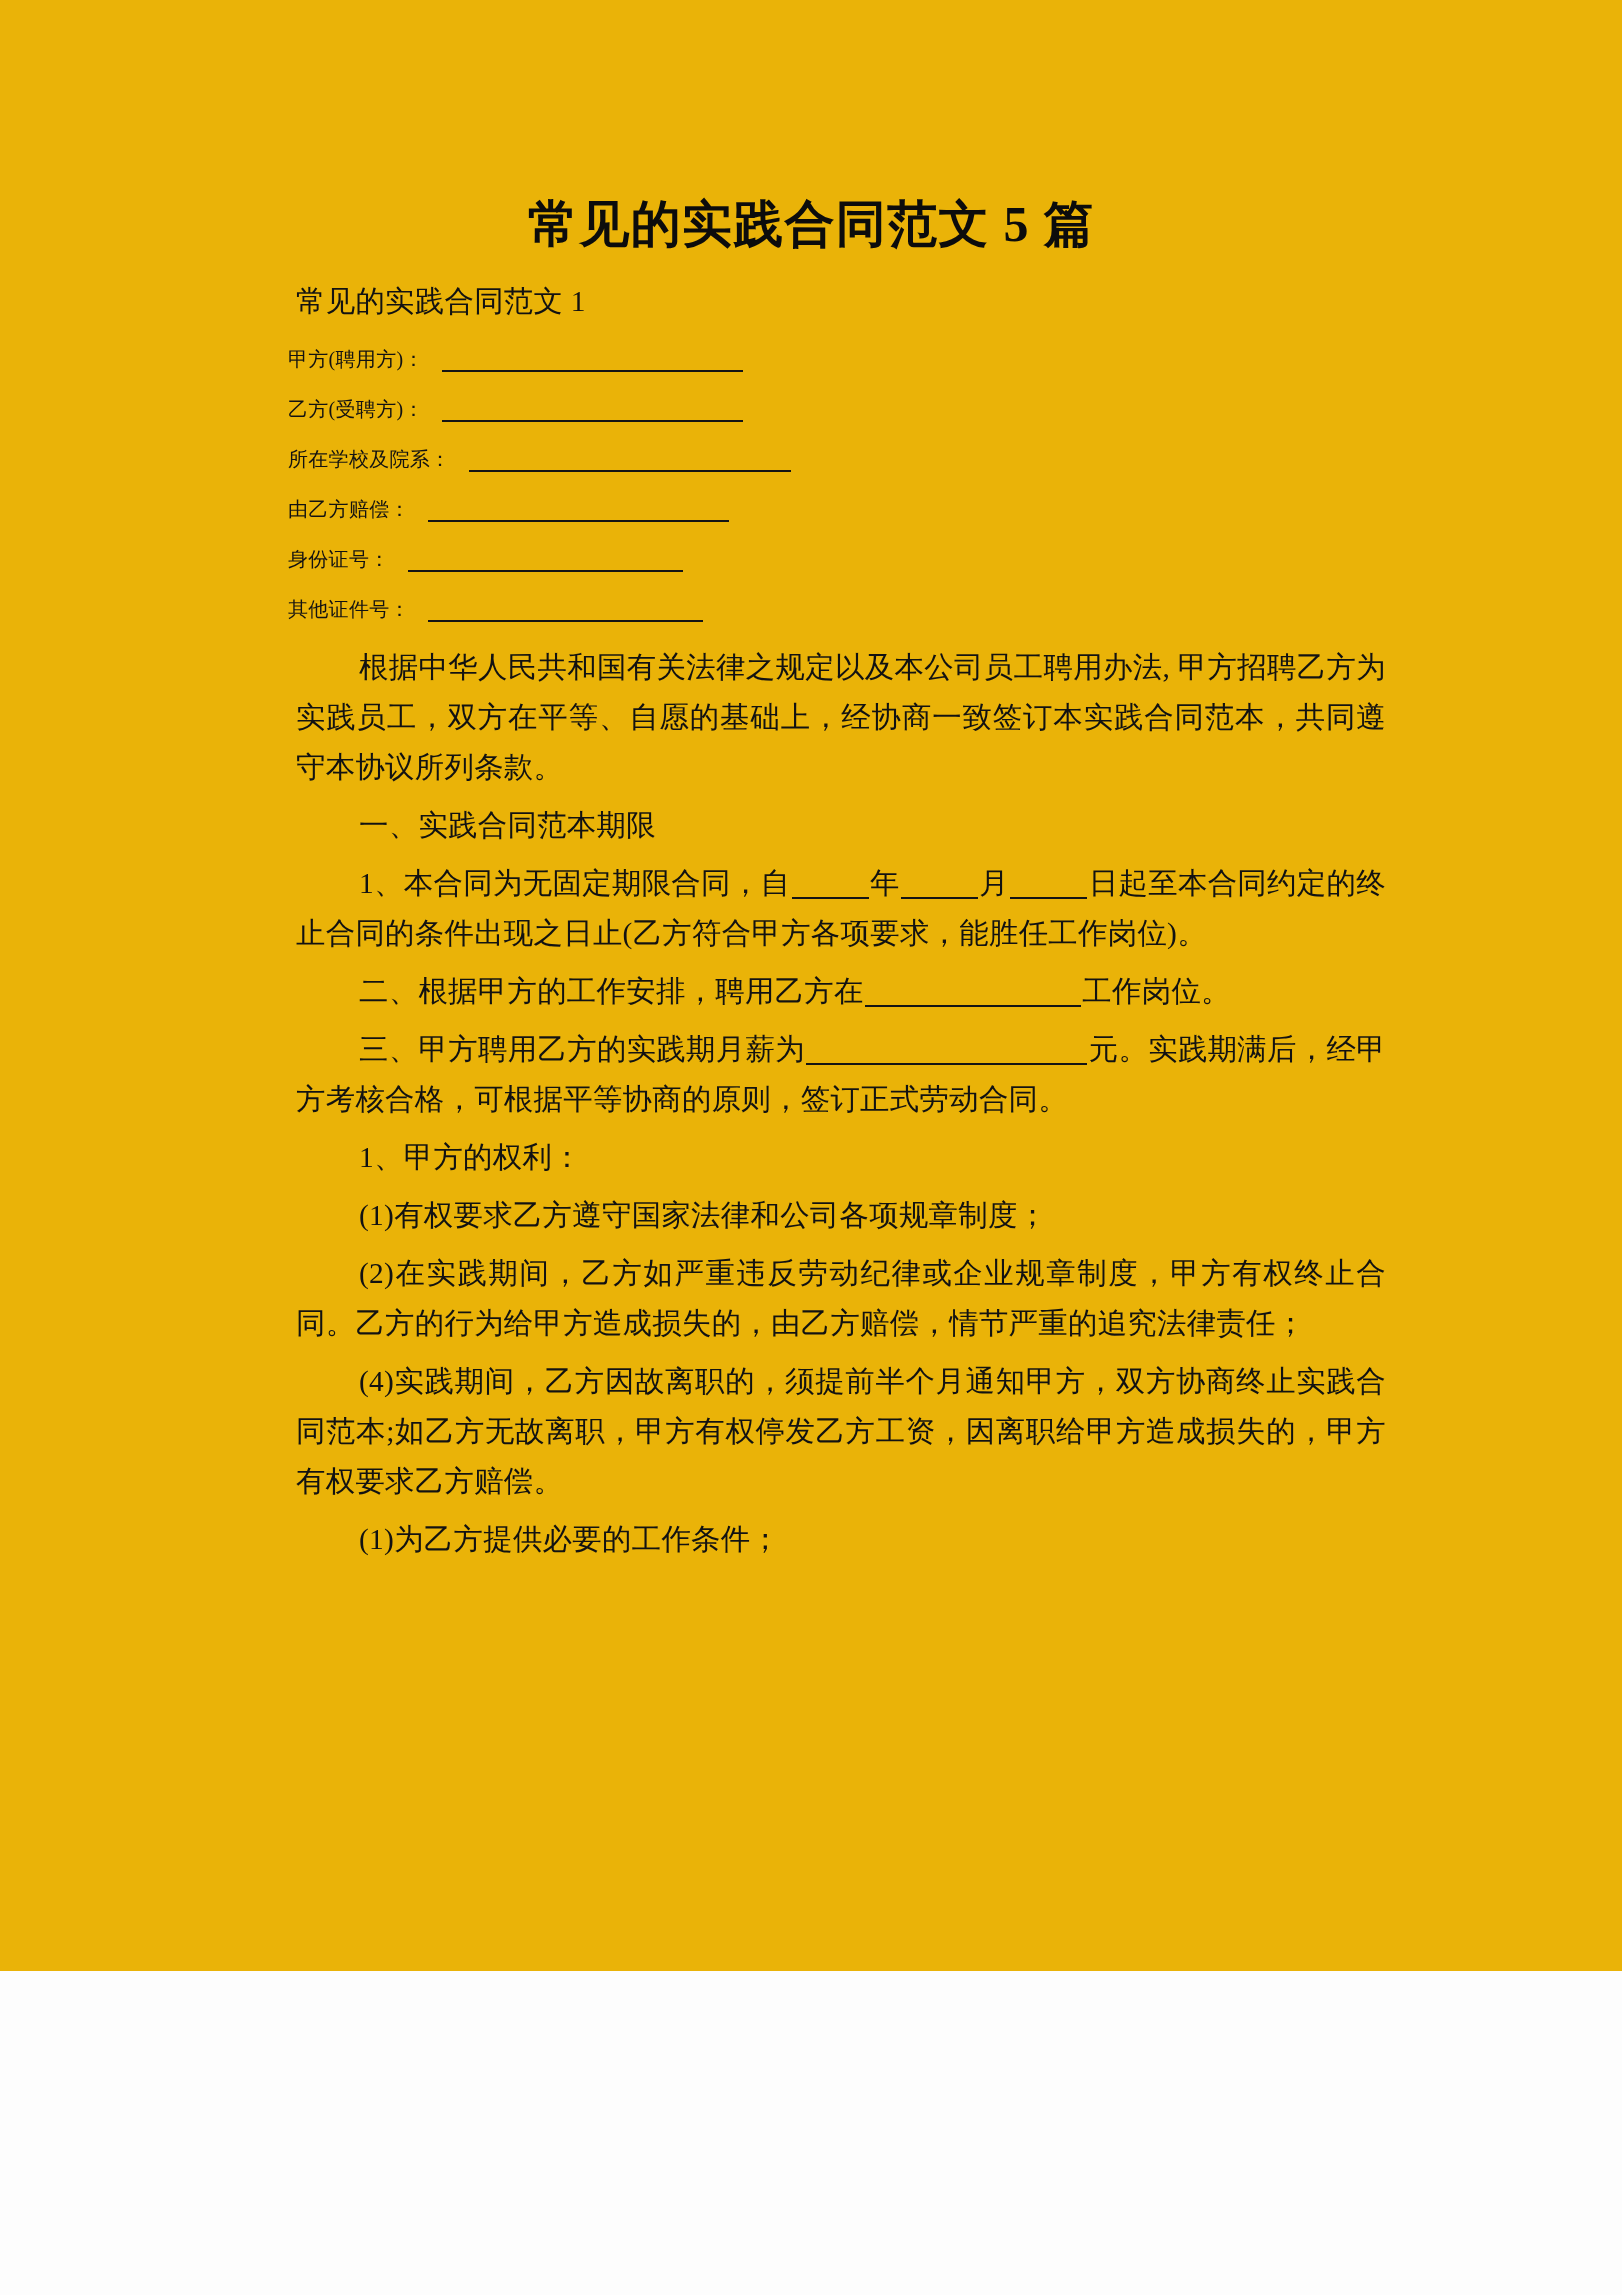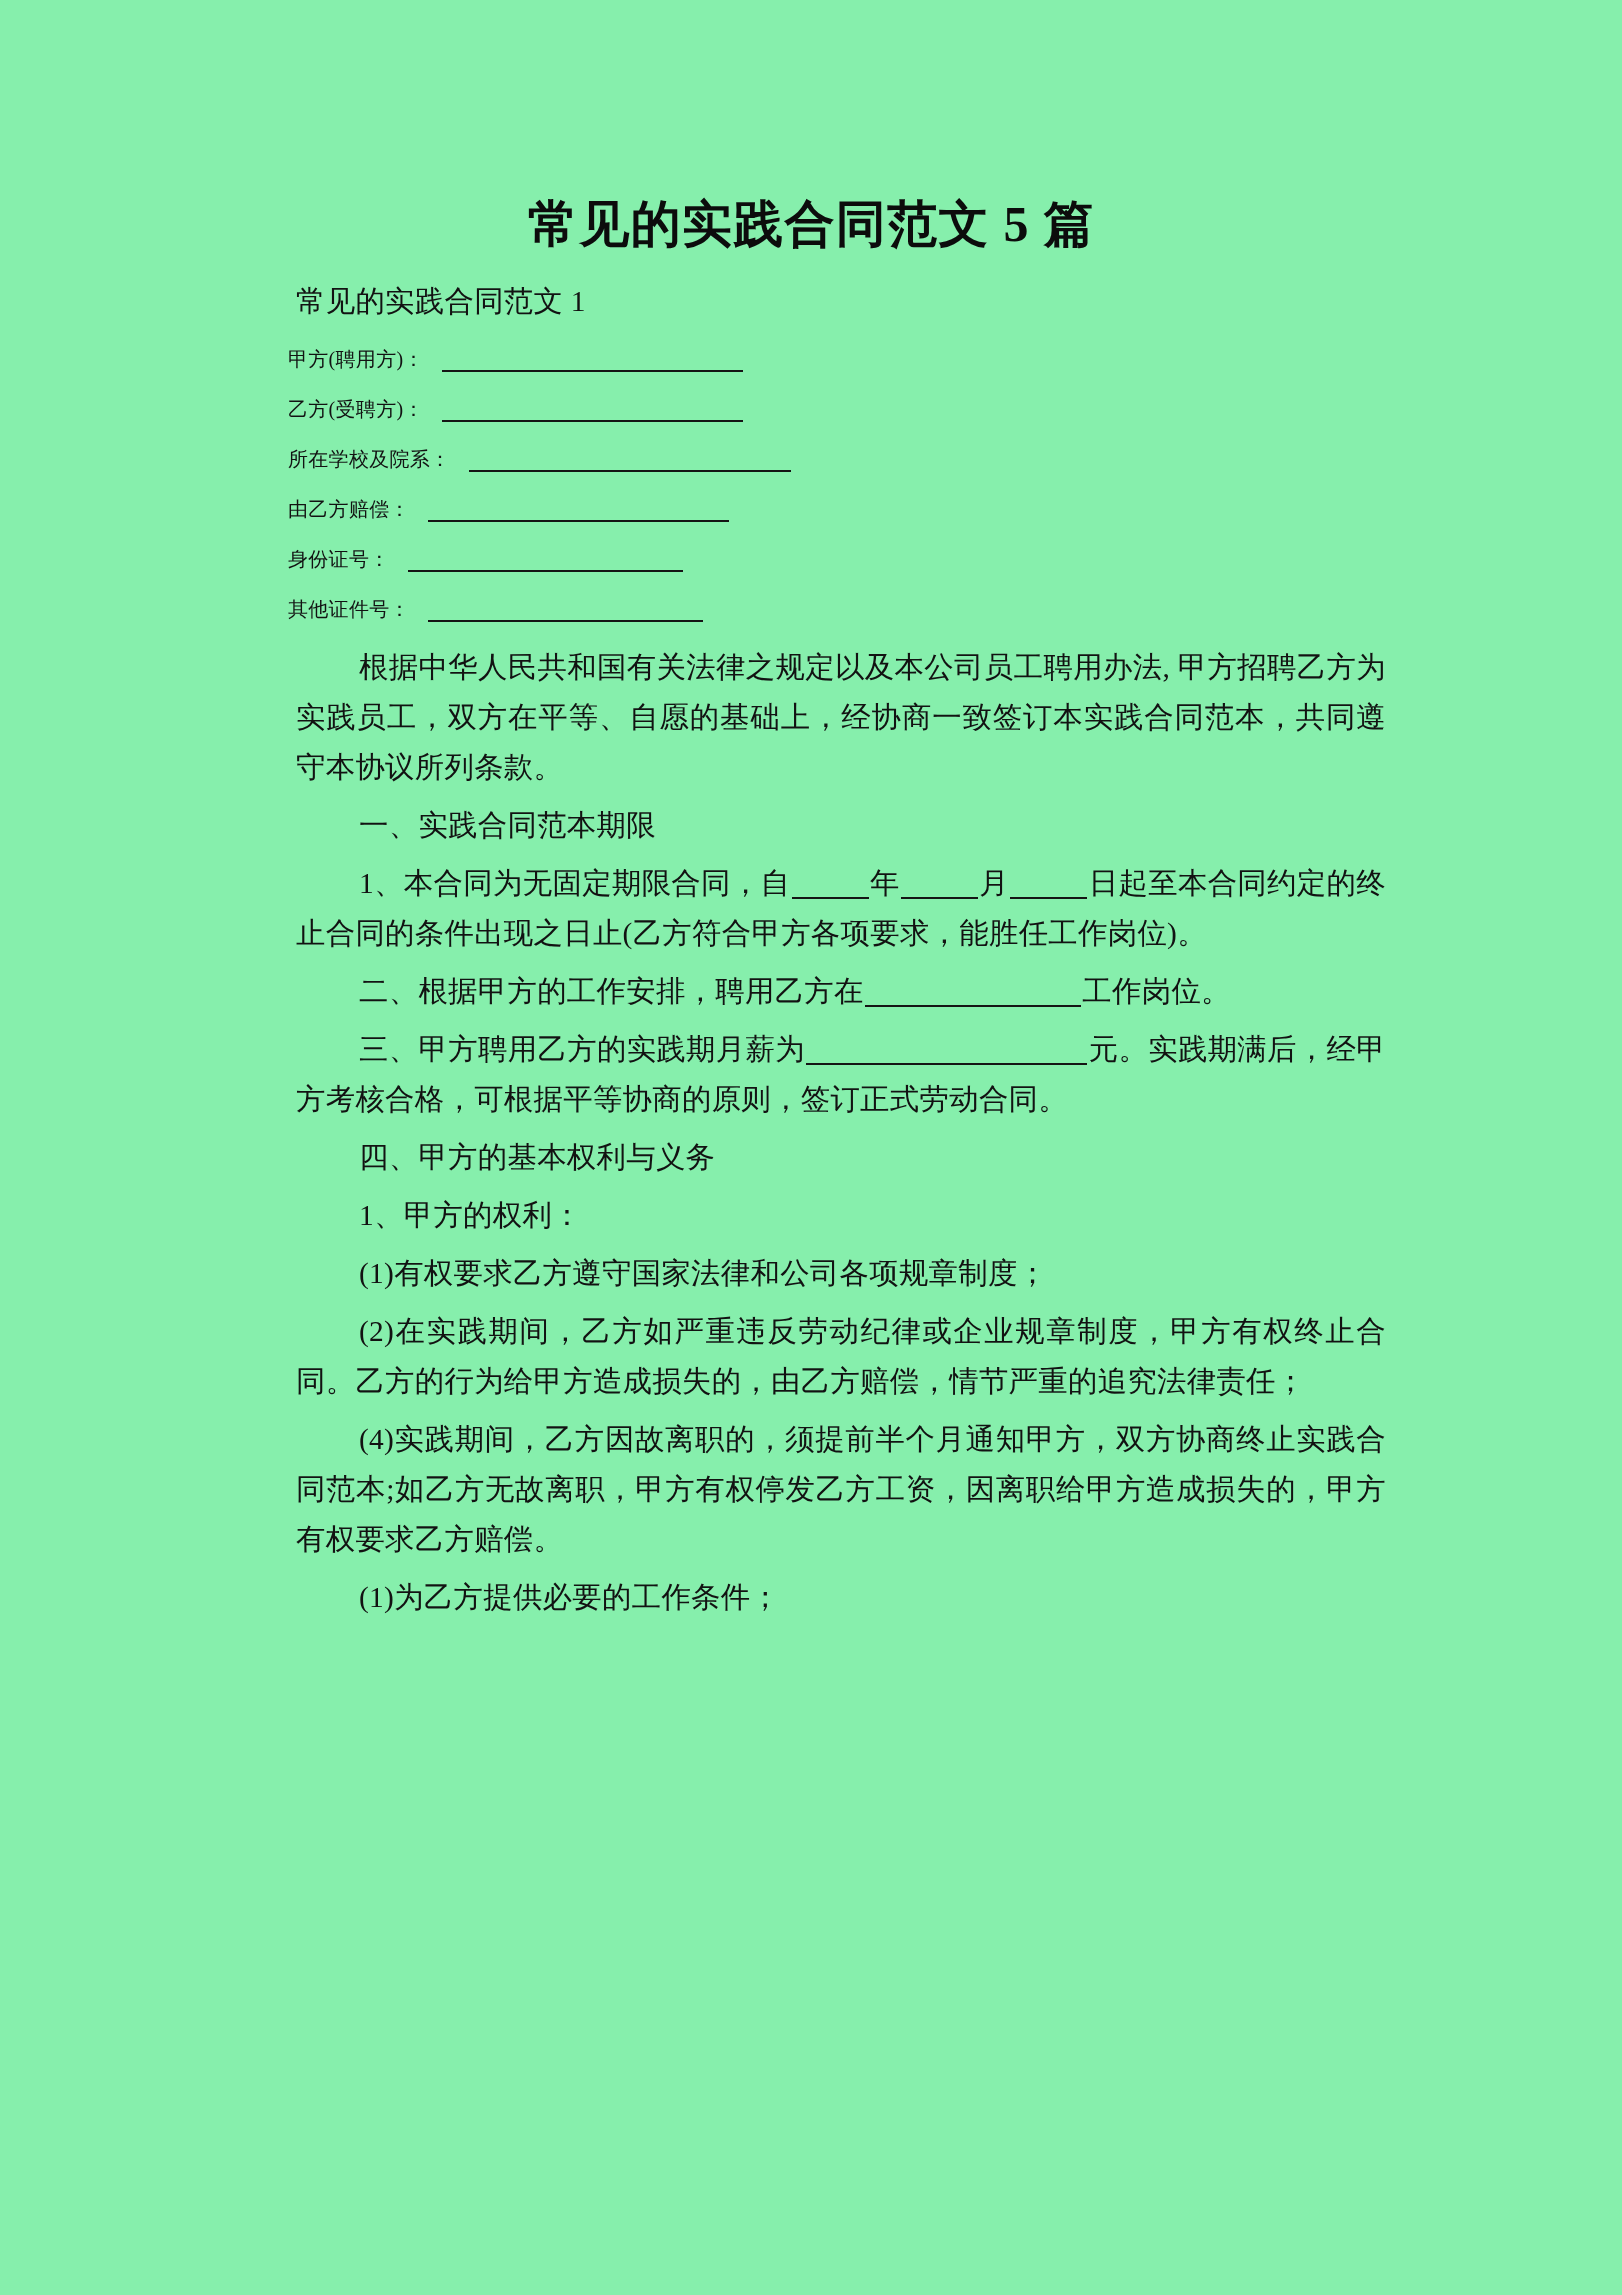--- a/index.html
+++ b/index.html
@@ -10,22 +10,22 @@
     width: 1623px;
     height: 2295px;
     background: #fdfdfd;
     font-family: "Liberation Serif", "DejaVu Serif", serif;
     color: #111111;
     overflow: hidden;
   }
   .page {
     position: relative;
     width: 1623px;
-    height: 2295px;
-    background: #86efac;
+    height: 1971px;
+    background: #eab308;
     box-sizing: border-box;
     padding: 196px 236px 0 288px;
   }
   .doc-title {
     font-size: 50px;
     font-weight: 700;
     line-height: 1.15;
     text-align: center;
     letter-spacing: 1.3px;
     margin: 0 0 22px 0;
@@ -116,21 +116,20 @@
     <p class="para indent">根据中华人民共和国有关法律之规定以及本公司员工聘用办法, 甲方招聘乙方为实践员工，双方在平等、自愿的基础上，经协商一致签订本实践合同范本，共同遵守本协议所列条款。</p>
 
     <p class="para indent">一、实践合同范本期限</p>
 
     <p class="para indent"><span>1、本合同为无固定期限合同，自</span><span class="blank blank-xs"></span><span>年</span><span class="blank blank-xs"></span><span>月</span><span class="blank blank-xs"></span><span>日起至本合同约定的终止合同的条件出现之日止(乙方符合甲方各项要求，能胜任工作岗位)。</span></p>
 
     <p class="para indent"><span>二、根据甲方的工作安排，聘用乙方在</span><span class="blank blank-job"></span><span>工作岗位。</span></p>
 
     <p class="para indent"><span>三、甲方聘用乙方的实践期月薪为</span><span class="blank blank-wage"></span><span>元。实践期满后，经甲方考核合格，可根据平等协商的原则，签订正式劳动合同。</span></p>
 
-    <p class="para indent">四、甲方的基本权利与义务</p>
 
     <p class="para indent">1、甲方的权利：</p>
 
     <p class="para indent">(1)有权要求乙方遵守国家法律和公司各项规章制度；</p>
 
     <p class="para indent">(2)在实践期间，乙方如严重违反劳动纪律或企业规章制度，甲方有权终止合同。乙方的行为给甲方造成损失的，由乙方赔偿，情节严重的追究法律责任；</p>
 
 
     <p class="para indent">(4)实践期间，乙方因故离职的，须提前半个月通知甲方，双方协商终止实践合同范本;如乙方无故离职，甲方有权停发乙方工资，因离职给甲方造成损失的，甲方有权要求乙方赔偿。</p>
 

